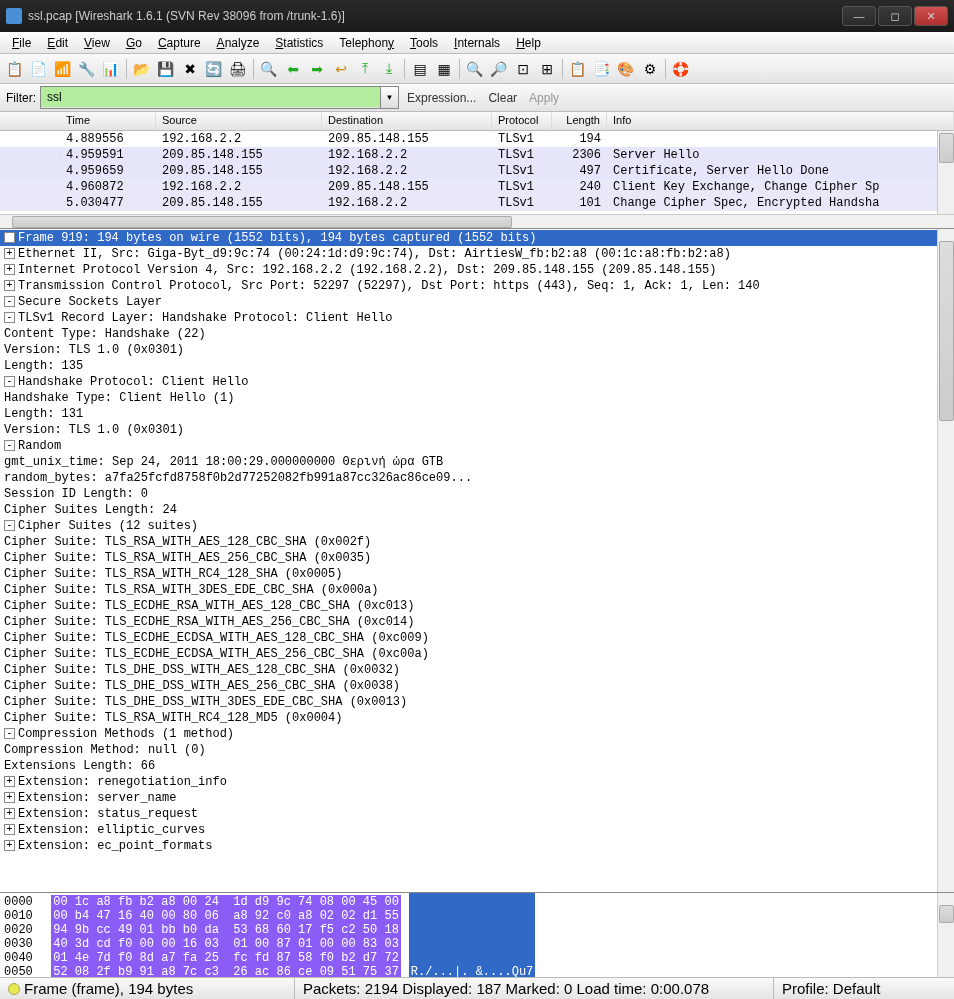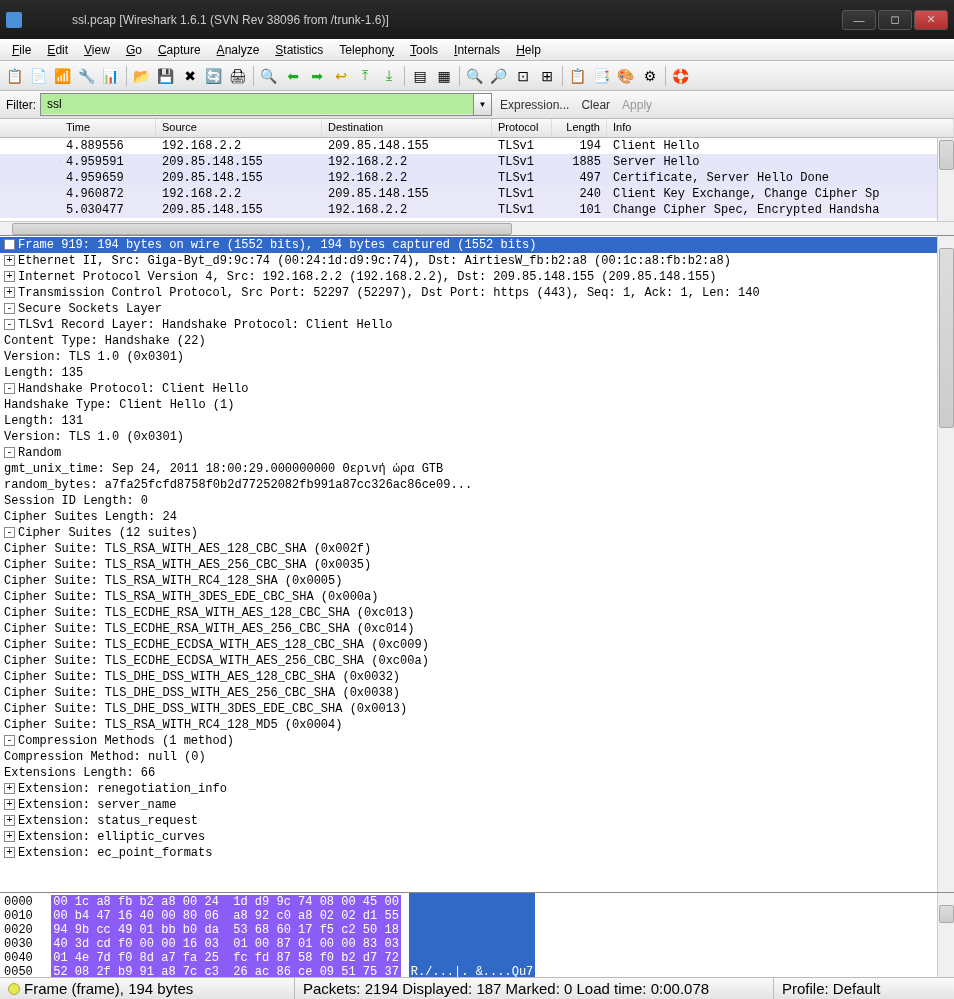--- a/index.html
+++ b/index.html
@@ -1,40 +1,40 @@
 <!DOCTYPE html>
 <html><head>
 <meta charset="utf-8">
 <style>
   * { box-sizing: border-box; margin: 0; padding: 0; }
   body { font-family: "Segoe UI", Tahoma, sans-serif; font-size: 12px; background: #f0f0f0; width: 954px; height: 999px; overflow: hidden; display: flex; flex-direction: column; }
   
   
-  .titlebar { height: 39px; background: linear-gradient(#2a2a2a, #1a1a1a); display: flex; align-items: center; padding: 0 6px; color: #ccc; gap: 44px; }
+  .titlebar { height: 32px; background: linear-gradient(#2a2a2a, #1a1a1a); display: flex; align-items: center; padding: 0 6px; color: #ccc; }
   .titlebar .icon { width: 16px; height: 16px; background: #4a90d9; border-radius: 2px; margin-right: 6px; }
   .titlebar .title-text { flex: 1; font-size: 12px; }
   .win-btns { display: flex; gap: 2px; }
   .win-btn { width: 34px; height: 20px; background: linear-gradient(#3a3a3a,#2a2a2a); border: 1px solid #555; border-radius: 3px; color: #ccc; display:flex; align-items:center; justify-content:center; cursor: default; font-size: 11px;}
   .win-btn.close { background: linear-gradient(#d05050,#b03030); }
   
   
   .menubar { height: 22px; background: linear-gradient(#fefefe,#e8e8e8); border-bottom: 1px solid #bbb; display: flex; align-items: center; padding: 0 4px; }
   .menubar .menu-item { padding: 2px 8px; cursor: default; }
   .menubar .menu-item u { text-decoration: underline; }
   
   
   .toolbar { height: 30px; background: linear-gradient(#fafafa,#e4e4e4); border-bottom: 1px solid #bbb; display: flex; align-items: center; padding: 2px 4px; gap: 2px; }
   .tb-btn { width: 22px; height: 22px; border: 1px solid transparent; border-radius: 2px; display:flex; align-items:center; justify-content:center; cursor: default; font-size: 14px; }
   .tb-sep { width: 1px; height: 20px; background: #bbb; margin: 0 2px; }
   
   
   .filterbar { height: 28px; background: linear-gradient(#fafafa,#e4e4e4); border-bottom: 1px solid #bbb; display: flex; align-items: center; padding: 2px 6px; gap: 4px; }
   .filterbar label { font-size: 12px; }
   .filter-input-wrap { display:flex; border: 1px solid #888; }
-  .filter-input { width: 432px; height: 20px; border: none; outline: none; padding: 2px 6px; background: #b3ec9c; font-family: inherit; font-size: 12px; }
+  .filter-input { width: 339px; height: 20px; border: none; outline: none; padding: 2px 6px; background: #b3ec9c; font-family: inherit; font-size: 12px; }
   .filter-drop { width: 18px; height: 21px; background: linear-gradient(#fff,#ddd); border-left: 1px solid #888; display:flex; align-items:center; justify-content:center; font-size: 8px; cursor: default;}
   .filter-link { padding: 0 4px; color: #333; cursor: default; }
   .filter-link.disabled { color: #999; }
   
   
   .packet-list { height: 117px; background: #fff; overflow: hidden; position: relative; border-bottom: 1px solid #888;}
   .pl-header { height: 19px; background: linear-gradient(#fafafa,#e4e4e4); border-bottom: 1px solid #bbb; display: flex; font-size: 11px; }
   .pl-header .col { padding: 2px 6px; border-right: 1px solid #ddd; overflow: hidden; white-space: nowrap; }
   .pl-rows { font-family: "Consolas","Courier New",monospace; font-size: 12px; }
   .pl-row { display: flex; height: 16px; line-height: 16px; }
@@ -162,29 +162,28 @@
     <div class="col c-info">Info</div>
   </div>
   <div class="pl-rows" id="plrows">
       <div class="pl-row even">
         <div class="col c-no">919</div>
         <div class="col c-time">4.889556</div>
         <div class="col c-src">192.168.2.2</div>
         <div class="col c-dst">209.85.148.155</div>
         <div class="col c-proto">TLSv1</div>
         <div class="col c-len">194</div>
-        <div class="col c-info">Client Hello</div>
       </div>
       <div class="pl-row odd">
         <div class="col c-no">923</div>
         <div class="col c-time">4.959591</div>
         <div class="col c-src">209.85.148.155</div>
         <div class="col c-dst">192.168.2.2</div>
         <div class="col c-proto">TLSv1</div>
-        <div class="col c-len">1885</div>
+        <div class="col c-len">2306</div>
         <div class="col c-info">Server Hello</div>
       </div>
       <div class="pl-row odd">
         <div class="col c-no">924</div>
         <div class="col c-time">4.959659</div>
         <div class="col c-src">209.85.148.155</div>
         <div class="col c-dst">192.168.2.2</div>
         <div class="col c-proto">TLSv1</div>
         <div class="col c-len">497</div>
         <div class="col c-info">Certificate, Server Hello Done</div>

